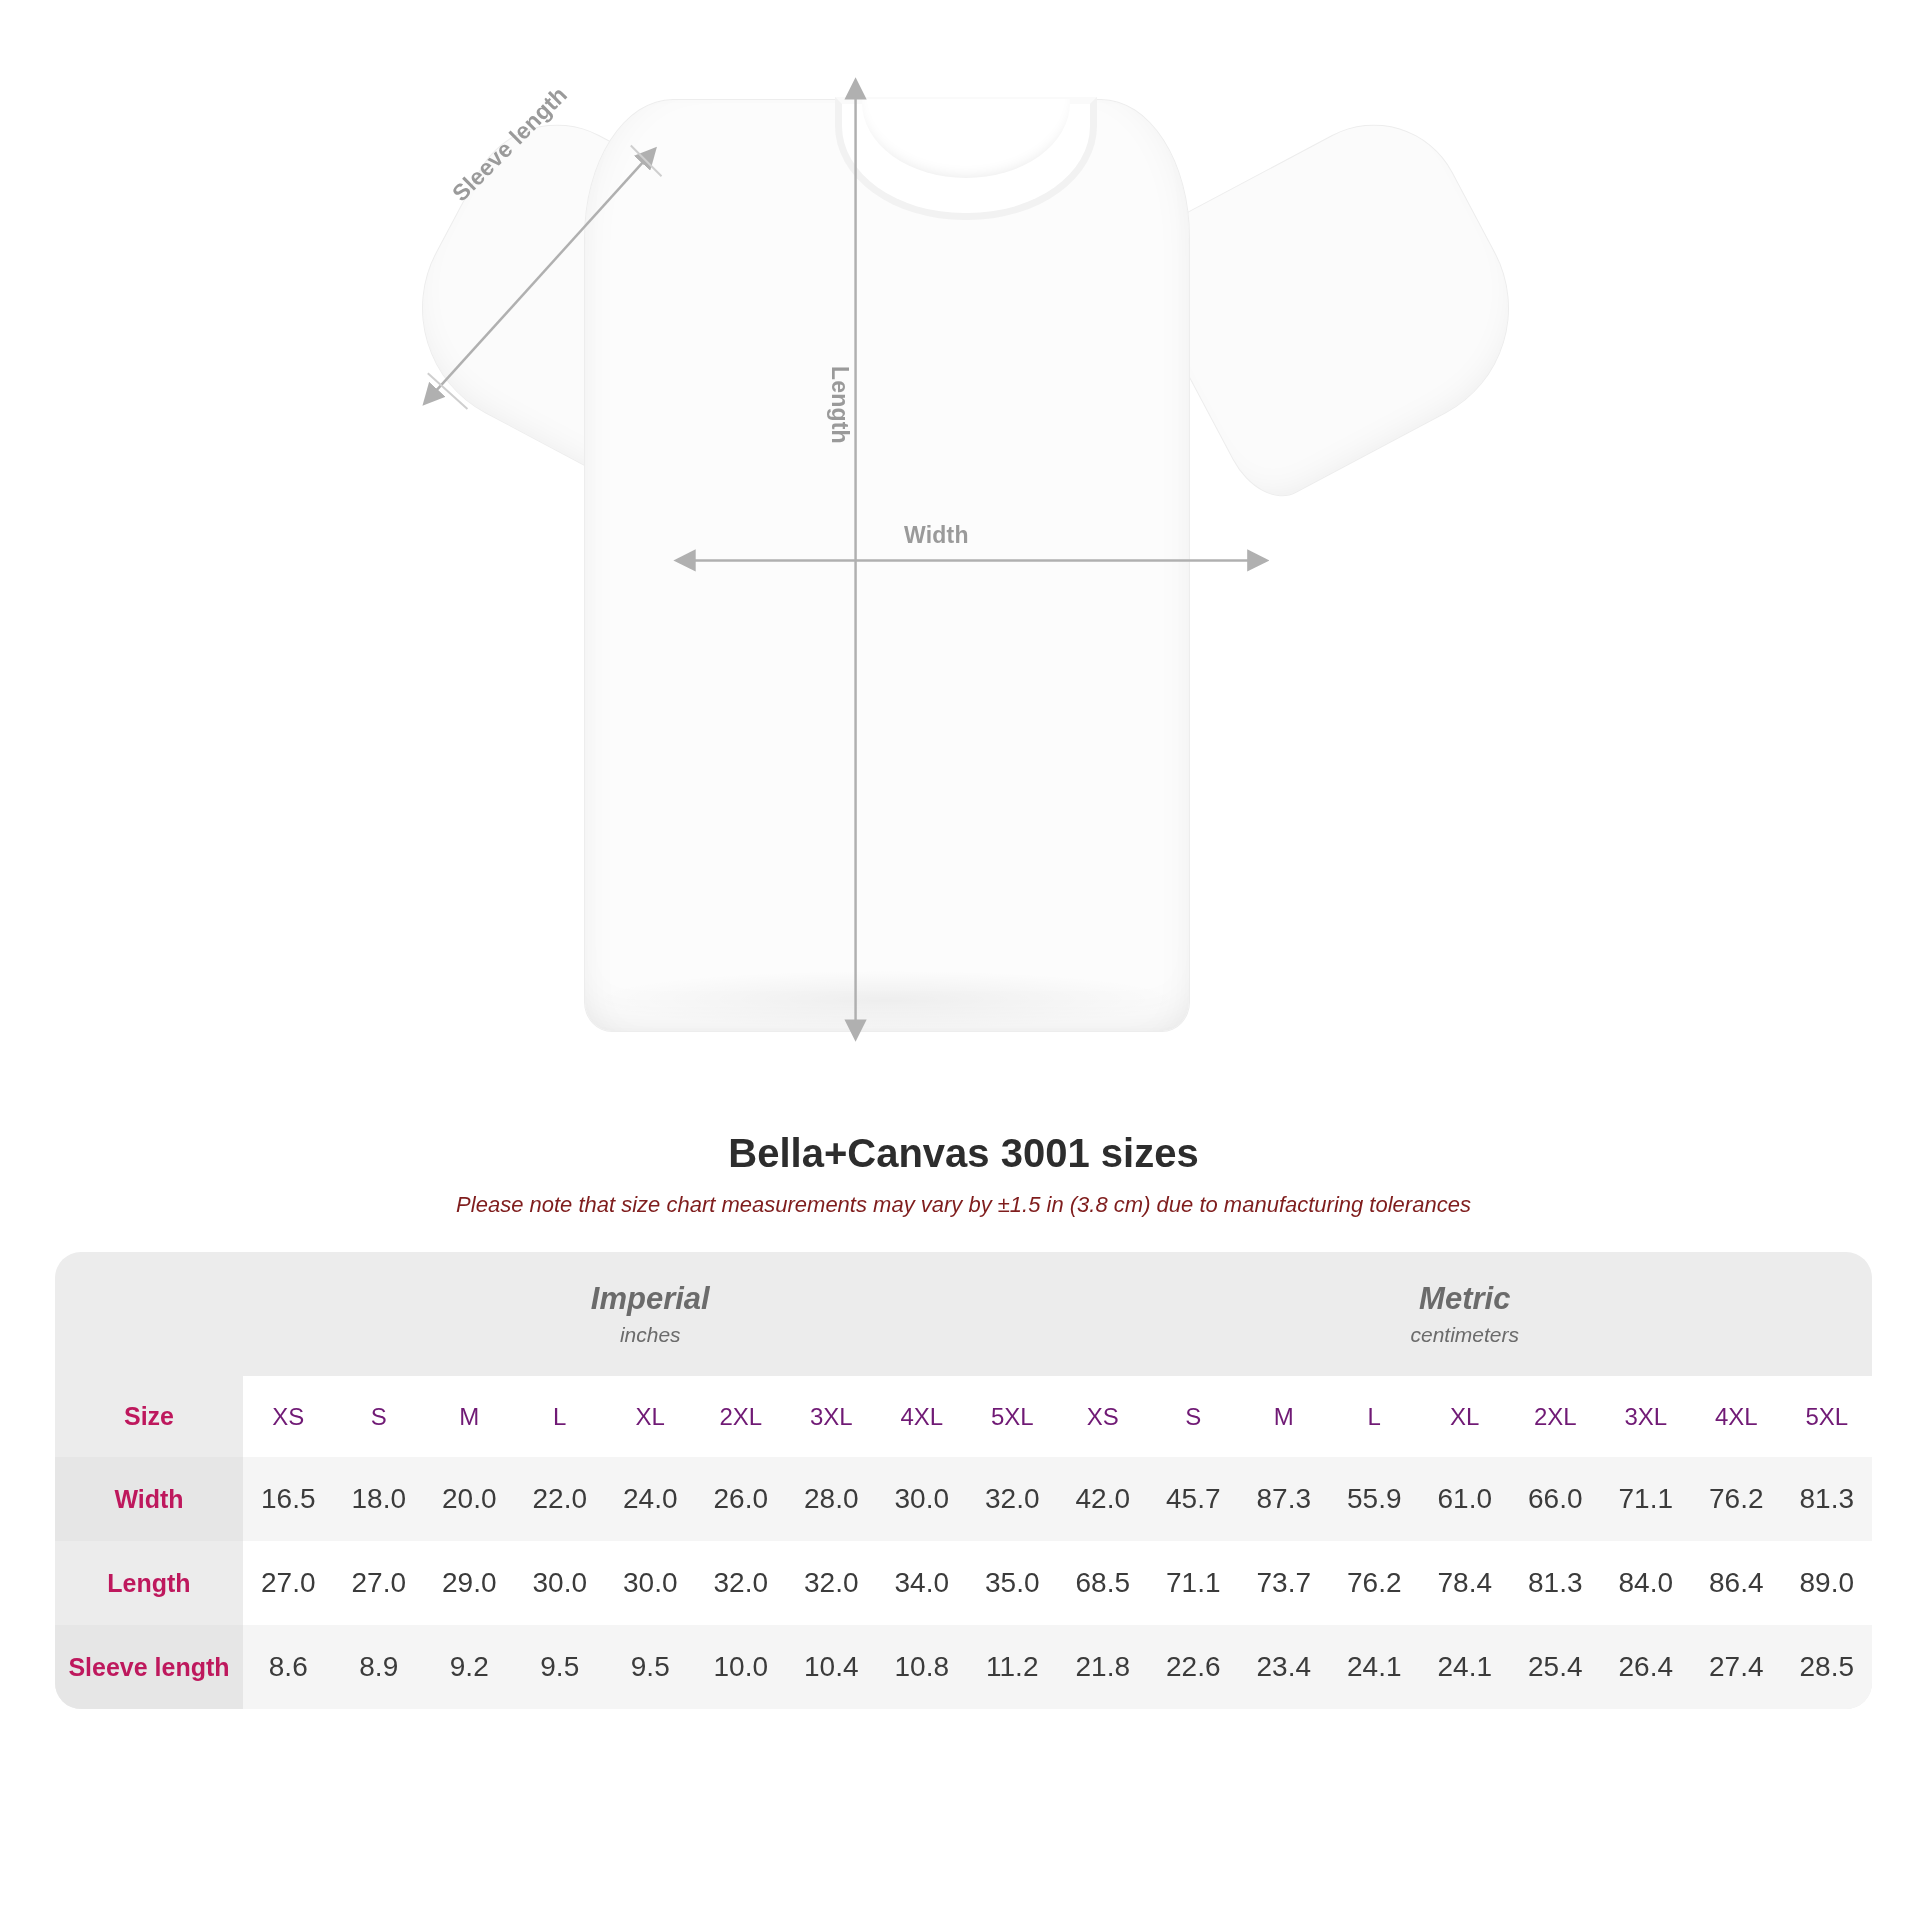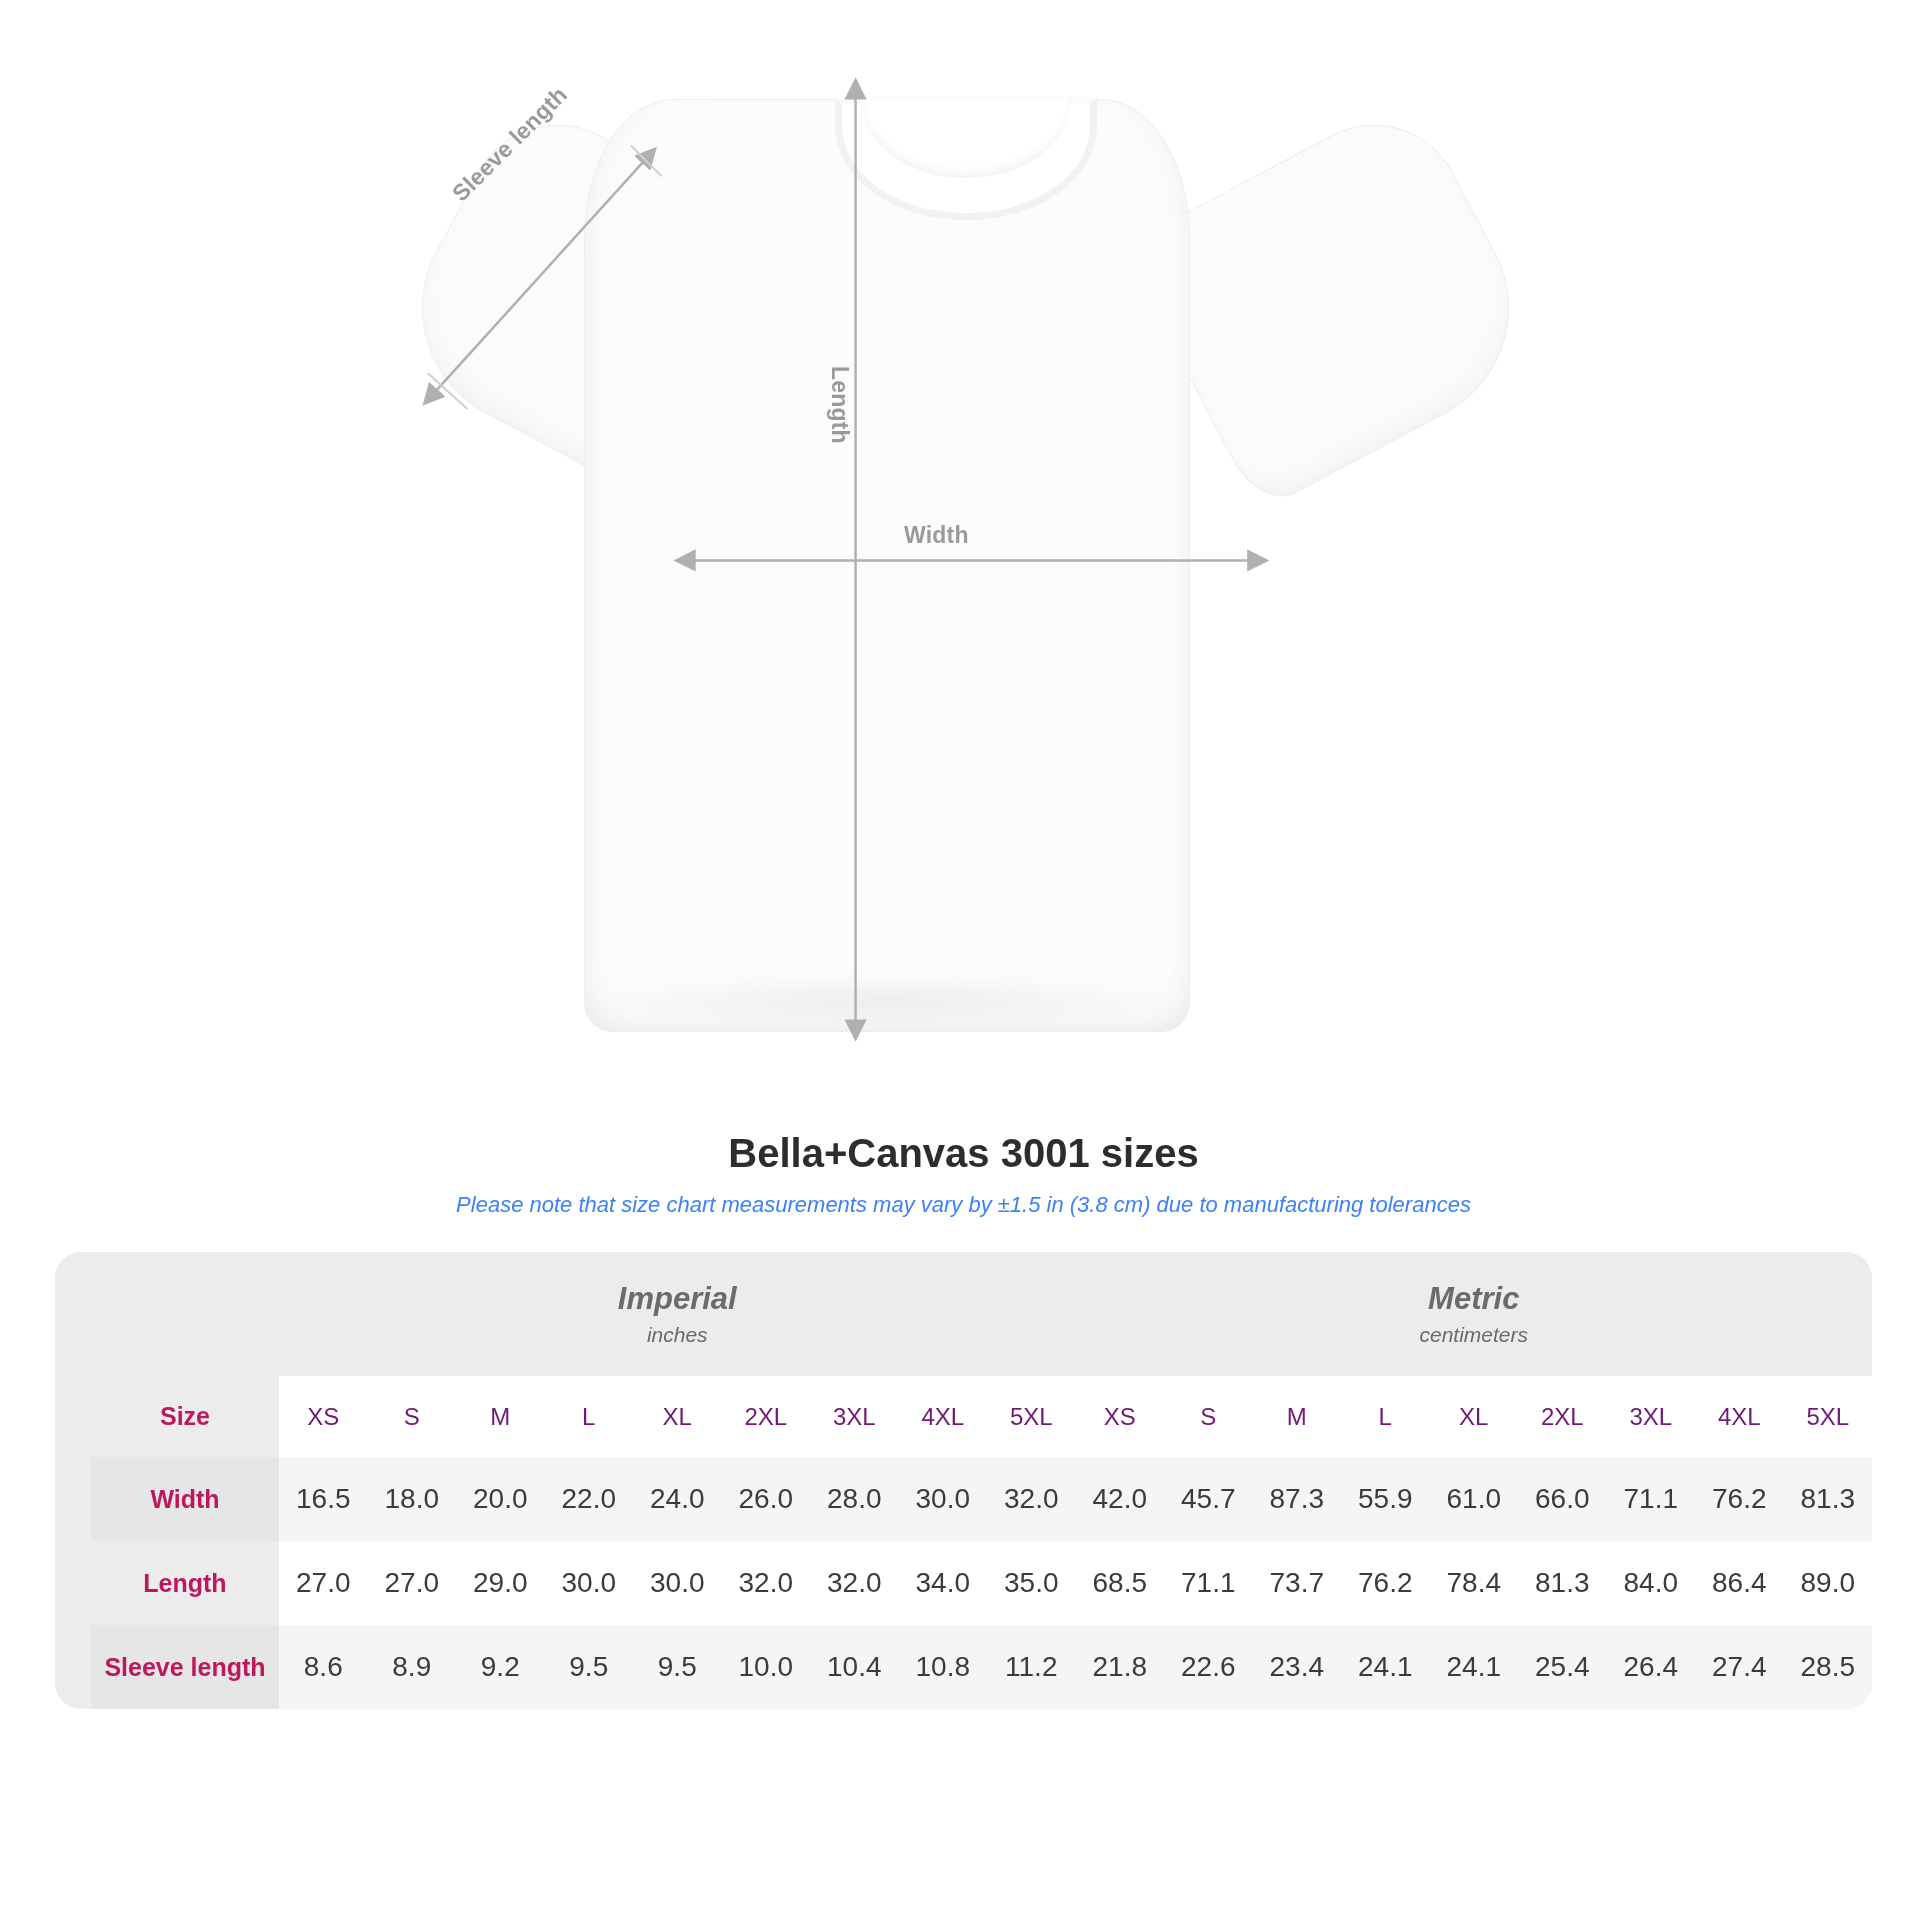--- a/index.html
+++ b/index.html
@@ -146,31 +146,30 @@
   .chart-title {
     font-size: 40px;
     font-weight: bold;
     color: #2d2d2d;
     margin: 0 0 16px 0;
     text-align: center;
   }
   .chart-note {
     font-size: 22px;
     font-style: italic;
-    color: #3b82f6;
+    color: #7f1d1d;
     margin: 0;
   }
 
   
   .table-wrap {
     margin: 34px 55px 0 55px;
     border-radius: 26px;
     overflow: hidden;
     background: #ececec;
-    padding-left: 36px;
   }
   table.size-table {
     width: 100%;
     border-collapse: collapse;
     table-layout: fixed;
   }
   table.size-table th,
   table.size-table td {
     text-align: center;
     vertical-align: middle;

